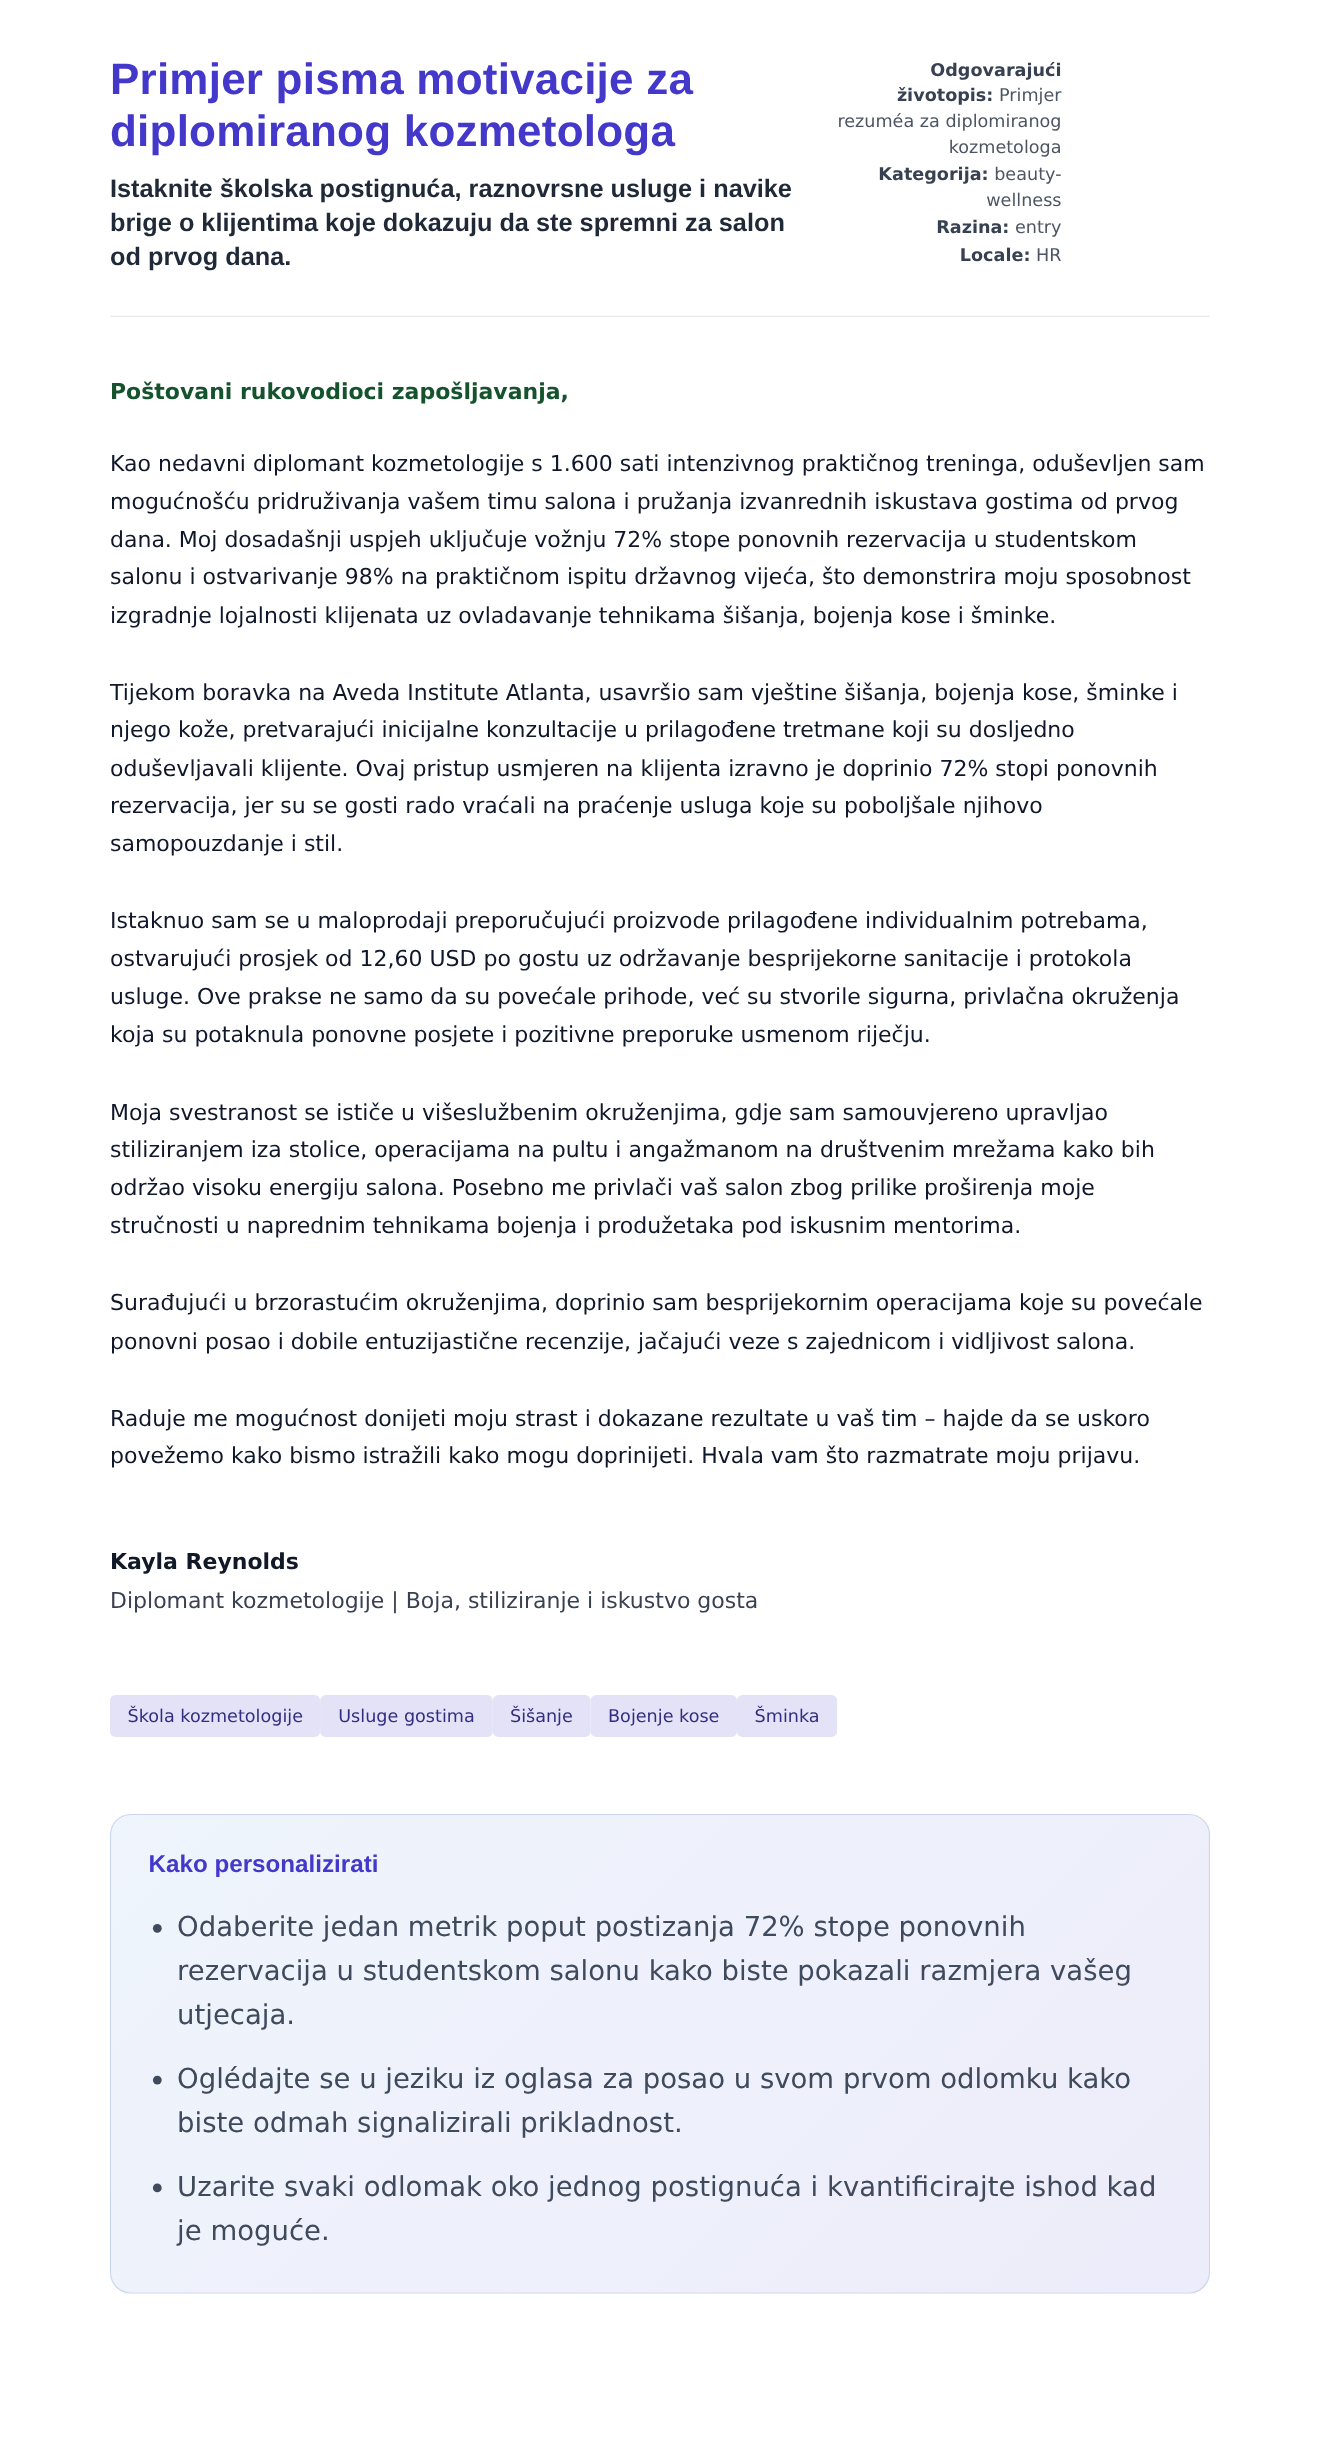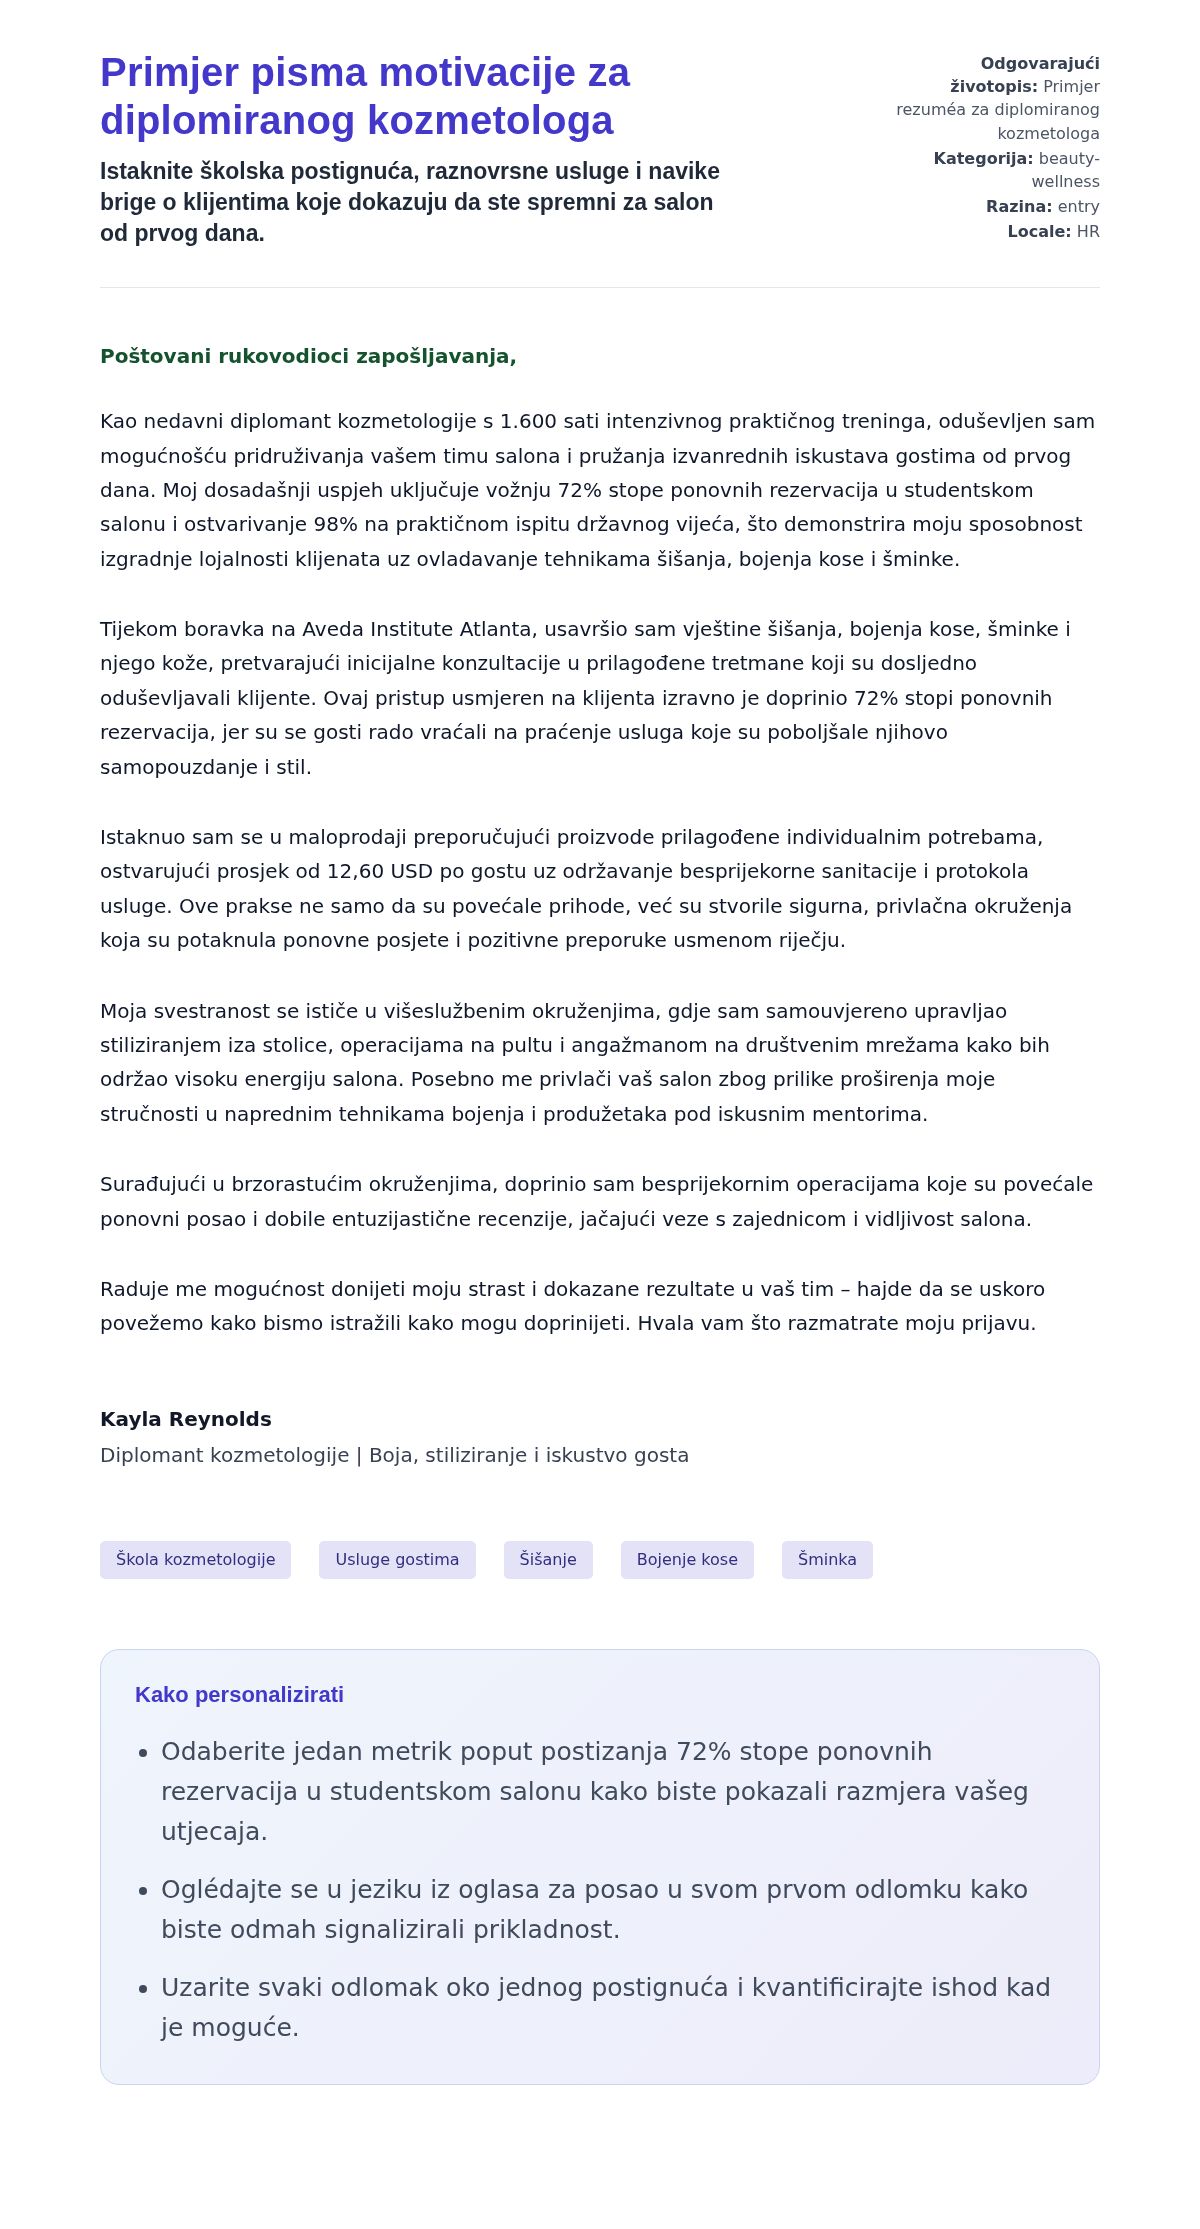--- a/index.html
+++ b/index.html
@@ -11,23 +11,22 @@
     color: #374151;
   }
   .page {
     width: 1000px;
     margin: 0 auto;
     padding: 48px 0 56px 0;
   }
   
   .header {
     display: flex;
-    justify-content: space-between;
     align-items: flex-start;
-    gap: 32px;
+    gap: 20px;
   }
   .header-left { max-width: 640px; }
   .page-title {
     font-family: "Liberation Sans", sans-serif;
     font-size: 40px;
     line-height: 1.2;
     font-weight: 800;
     color: #4338ca;
     letter-spacing: 0.2px;
   }
@@ -77,21 +76,21 @@
   .sig-role {
     margin-top: 12px;
     font-size: 20px;
     color: #374151;
   }
   
   .tags {
     margin-top: 74px;
     display: flex;
     flex-wrap: wrap;
-    gap: 28px;
+    gap: 0;
   }
   .tag {
     display: inline-block;
     background: #e4e2f6;
     color: #312e81;
     font-size: 16px;
     line-height: 1;
     padding: 11px 16px;
     border-radius: 5px;
   }

